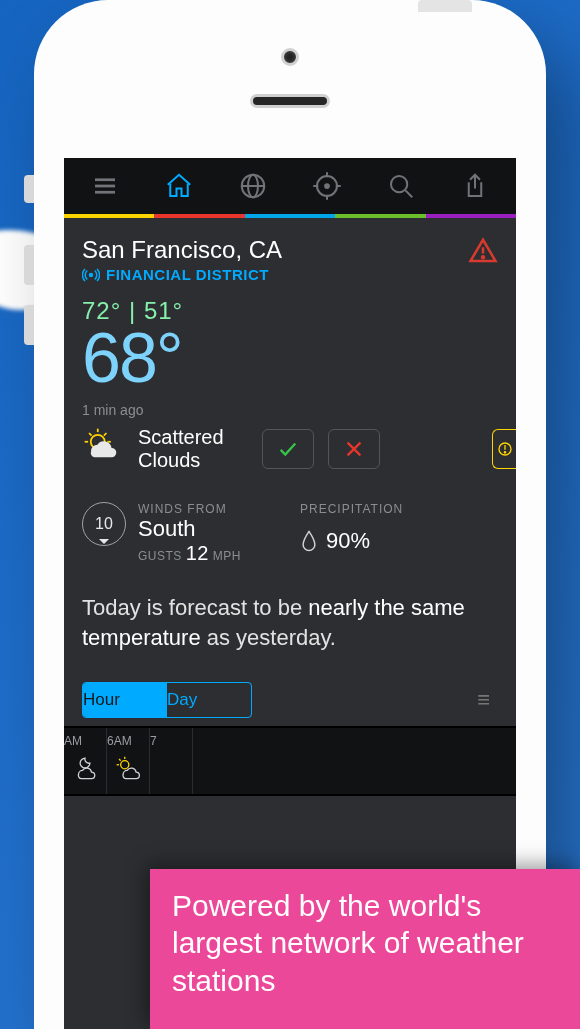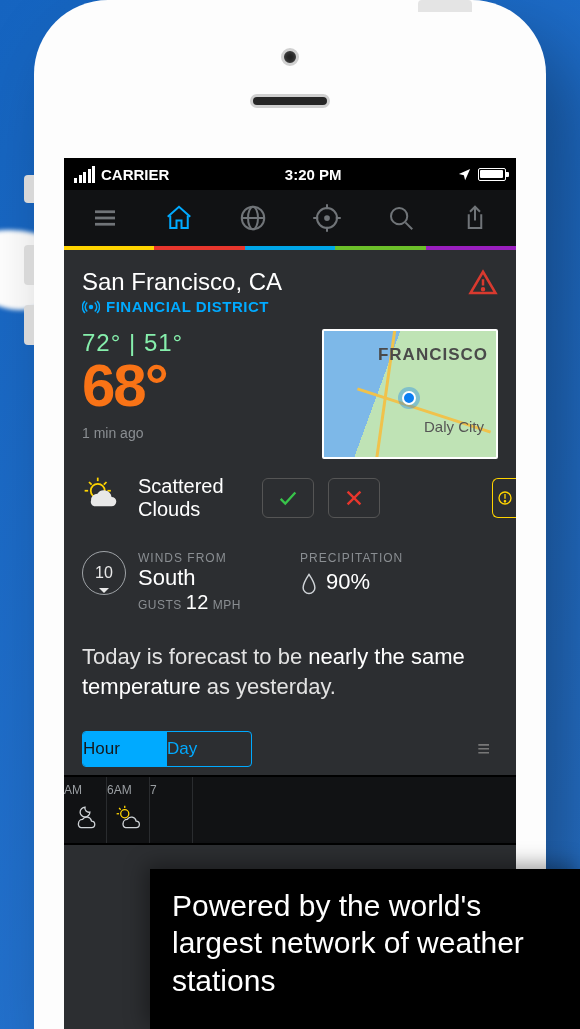--- a/index.html
+++ b/index.html
@@ -57,116 +57,95 @@
   .loc-row { display:flex; justify-content:space-between; align-items:flex-start;}
   .location-name { font-size:24px; font-weight:300; color:#fff;}
   .station-row { color:#00aaff; font-size:15px; font-weight:600; letter-spacing:.5px; display:flex; align-items:center; gap:6px; margin-top:2px;}
   .station-row svg{width:18px;height:14px;}
   .alert-badge { width:30px; height:30px; }
   .alert-badge svg{width:100%;height:100%; stroke:#d93a2f; fill:none; stroke-width:2;}
 
   .summary-row { display:flex; margin-top:14px; gap:16px;}
   .temps { flex:1; }
   .hi-lo { font-size:24px; font-weight:300; color:#86efac; letter-spacing:1px;}
-  .big-temp { font-size:60px; line-height:.9; font-weight:700; color:#f97316; margin-top:2px; letter-spacing:-2px;}
+  .big-temp { font-size:70px; line-height:.9; font-weight:400; color:#7dd3fc; margin-top:2px; letter-spacing:-2px;}
   .feels { font-size:16px; color:#b8b8b8; font-style:italic; margin-top:8px;}
   .feels .num{ font-style:normal; font-size:20px; font-weight:300; color:#fff; }
   .feels .unit{ font-size:13px; font-weight:300; color:#fff; font-style:normal;}
   .updated { font-size:14px; color:#8a8e92; margin-top:12px;}
 
   .map-thumb { width:176px; height:130px; border:2px solid #fff; border-radius:2px; position:relative; overflow:hidden;
     background: linear-gradient(110deg, #7db8e8 0 35%, #bfe3b5 35% 100%);}
   .map-thumb .label1{ position:absolute; top:14px; right:8px; font-size:17px; font-weight:700; color:#4a4a4a; letter-spacing:1px;}
   .map-thumb .label2{ position:absolute; bottom:22px; right:12px; font-size:15px; font-weight:500; color:#555;}
   .map-thumb .pin{ position:absolute; top:60px; left:78px; width:14px; height:14px; background:#0c7ff2; border:2px solid #fff; border-radius:50%; box-shadow:0 0 0 4px rgba(12,127,242,.35);}
   .map-thumb .road{position:absolute; background:#f0c24c;}
   .map-thumb .road.r1{width:3px; height:140px; left:60px; top:-5px; transform:rotate(8deg);}
   .map-thumb .road.r2{width:140px; height:3px; left:30px; top:78px; transform:rotate(18deg);}
 
-  .cond-row{ display:flex; align-items:center; margin-top:16px; gap:14px;}
+  .cond-row{ display:flex; align-items:center; margin-top:8px; gap:14px;}
   .cond-icon svg{ width:42px; height:42px; }
   .cond-text{ font-size:20px; font-weight:300; line-height:1.15; color:#fff; width:110px;}
   .vote-btn{ width:52px; height:40px; border:1px solid #555; border-radius:6px; display:flex; align-items:center; justify-content:center; background:transparent;}
   .vote-btn.yes svg{stroke:#38c44a;}
   .vote-btn.no svg{stroke:#e8362d;}
   .vote-btn svg{width:22px;height:22px; fill:none; stroke-width:2.5;}
   .report-btn{ margin-left:auto; width:24px; height:40px; border:1px solid #ffd400; border-right:none; border-radius:6px 0 0 6px; display:flex; align-items:center; justify-content:center; margin-right:-18px;}
   .report-btn svg{width:16px;height:22px; stroke:#ffd400; fill:none; stroke-width:2;}
 
   .stats-row{ display:flex; margin-top:30px; gap:20px;}
   .wind-block{ display:flex; gap:12px; flex:1;}
   .compass{ width:44px; height:44px; border:1.5px solid #9fa3a7; border-radius:50%; display:flex; align-items:center; justify-content:center; color:#e8e8e8; font-size:16px; position:relative;}
   .compass::after{content:""; position:absolute; bottom:-4px; left:50%; transform:translateX(-50%); border:5px solid transparent; border-top-color:#e8e8e8;}
   .stat-label{ font-size:12px; color:#8a8e92; letter-spacing:1px; font-weight:500;}
   .stat-val{ font-size:22px; font-weight:300; color:#fff;}
   .gusts{ font-size:12px; color:#8a8e92; letter-spacing:.5px;}
   .gusts .n{ font-size:20px; color:#fff; font-weight:300;}
   .precip-block{flex:1;}
-  .precip-val{ display:flex; align-items:flex-end; gap:8px; margin-top:4px;}
+  .precip-val{ display:flex; align-items:center; gap:8px; margin-top:12px;}
   .drop{width:18px;height:22px;}
 
   .narrative{ margin-top:28px; font-size:22px; font-weight:300; color:#e2e2e2; line-height:1.35;}
   .narrative b{font-weight:500; color:#fff;}
 
   .seg-row{ margin-top:30px; display:flex; align-items:center;}
   .seg{ display:flex; border:1px solid #00aaff; border-radius:4px; overflow:hidden;}
   .seg > div{ width:84px; text-align:left; padding:7px 0; font-size:17px; color:#00aaff;}
   .seg > div.on{ background:#00aaff; color:#16181a;}
   .seg-menu{ margin-left:auto; color:#777; font-size:22px; letter-spacing:2px; padding-right:6px;}
 
   .hour-strip{ margin-top:8px; margin-left:-18px; margin-right:-18px; background:#111214; border-top:2px solid #000; border-bottom:2px solid #000; display:flex; height:70px;}
   .hr{ width:43px; border-right:1px solid #2a2c2f; padding-top:6px;}
   .hr-lbl{ font-size:12px; color:#9a9ea2; font-weight:500;}
   .hr-ic{ margin-top:6px; height:28px; display:flex; align-items:center; justify-content:center;}
   .hr-ic svg{width:26px;height:26px;}
 
   .promo{
     position:absolute; right:0; bottom:0; width:430px;
-    background:#000000; color:#fff; padding:18px 22px 30px 22px;
+    background:#ec4899; color:#fff; padding:18px 22px 30px 22px;
     font-size:30px; font-weight:300; line-height:1.25;
     box-shadow: -4px -4px 20px rgba(0,0,0,.4);
   }
 </style>
 </head>
 <body>
 
 <div class="cloud c1"></div>
 <div class="cloud c2"></div>
 
 <div class="phone">
   <div class="lock-btn"></div>
   <div class="side-btn s1"></div>
   <div class="side-btn s2"></div>
   <div class="side-btn s3"></div>
   <div class="camera"></div>
   <div class="speaker"></div>
 
   <div class="screen">
 
-    <div class="status-bar">
-      <div class="status-left">
-        <span class="signal">
-            <i></i>
-            <i></i>
-            <i></i>
-            <i></i>
-            <i></i>
-          </span>
-        <span>CARRIER</span>
-      </div>
-      <span>3:20 PM</span>
-      <div class="status-right">
-        <svg width="15" height="15" viewBox="0 0 24 24" fill="#fff">
-            <path d="M3 11 L21 3 L13 21 L11 13 Z"></path>
-          </svg>
-        <span class="battery">
-            <i></i>
-          </span>
-      </div>
-    </div>
 
     <div class="nav-bar">
       <div class="nav-item menu">
         <svg viewBox="0 0 24 24">
             <line x1="4" y1="7" x2="20" y2="7"></line>
             <line x1="4" y1="12" x2="20" y2="12"></line>
             <line x1="4" y1="17" x2="20" y2="17"></line>
           </svg>
       </div>
       <div class="nav-item active">
@@ -240,27 +219,20 @@
         </div>
       </div>
 
       <div class="summary-row">
         <div class="temps">
           <div class="hi-lo">
             <span>72°</span><span>  |  </span><span>51°</span>
           </div>
           <div class="big-temp">68°</div>
           <div class="updated">1 min ago</div>
-        </div>
-        <div class="map-thumb">
-          <div class="road r1"></div>
-            <div class="road r2"></div>
-          <div class="label1">FRANCISCO</div>
-          <div class="label2">Daly City</div>
-          <div class="pin"></div>
         </div>
       </div>
 
       <div class="cond-row">
         <div class="cond-icon">
           <svg viewBox="0 0 48 48" fill="none">
             <circle cx="18" cy="18" r="8" stroke="#ffd400" stroke-width="2"></circle>
             <g stroke="#ffd400" stroke-width="2">
               <line x1="18" y1="3" x2="18" y2="7"></line>
                 <line x1="33" y1="18" x2="29" y2="18"></line>

